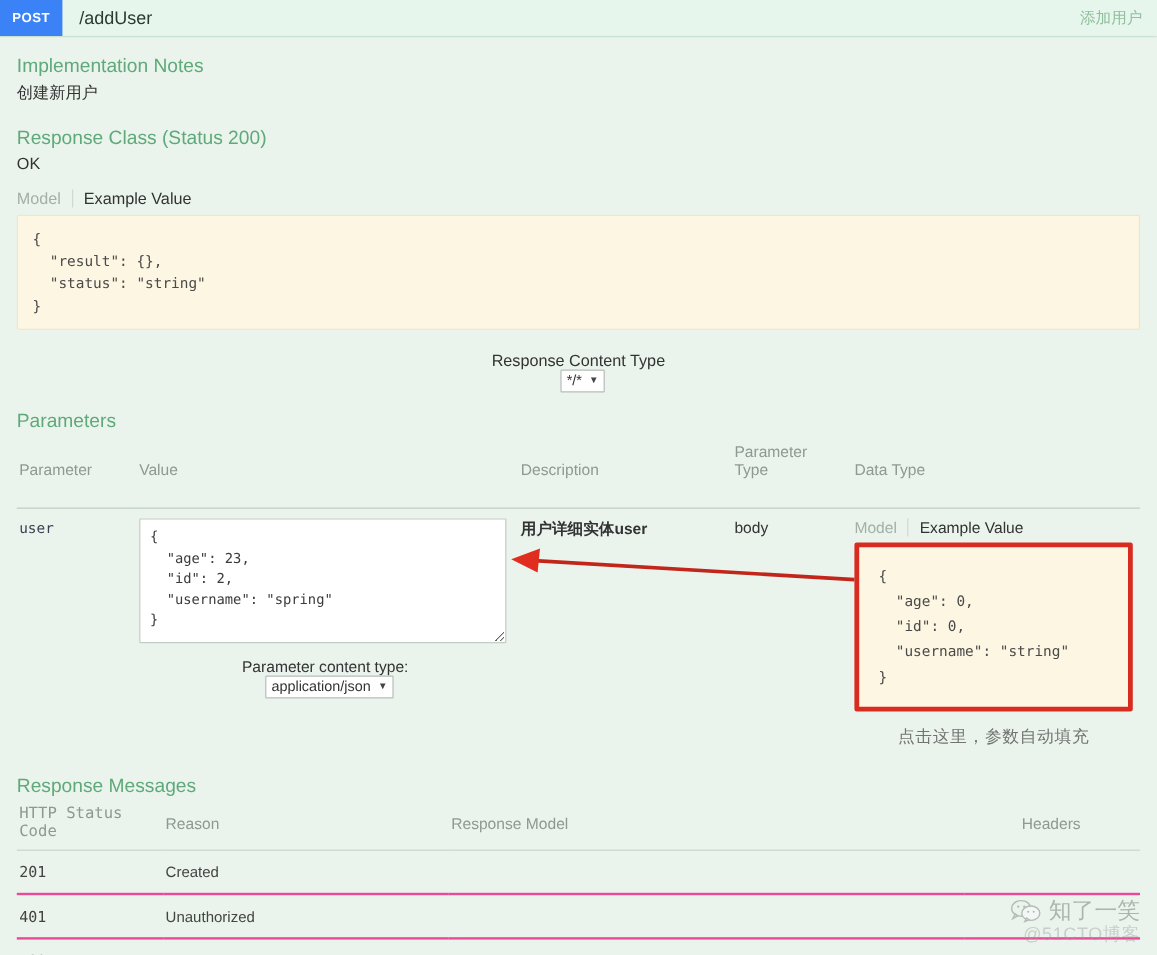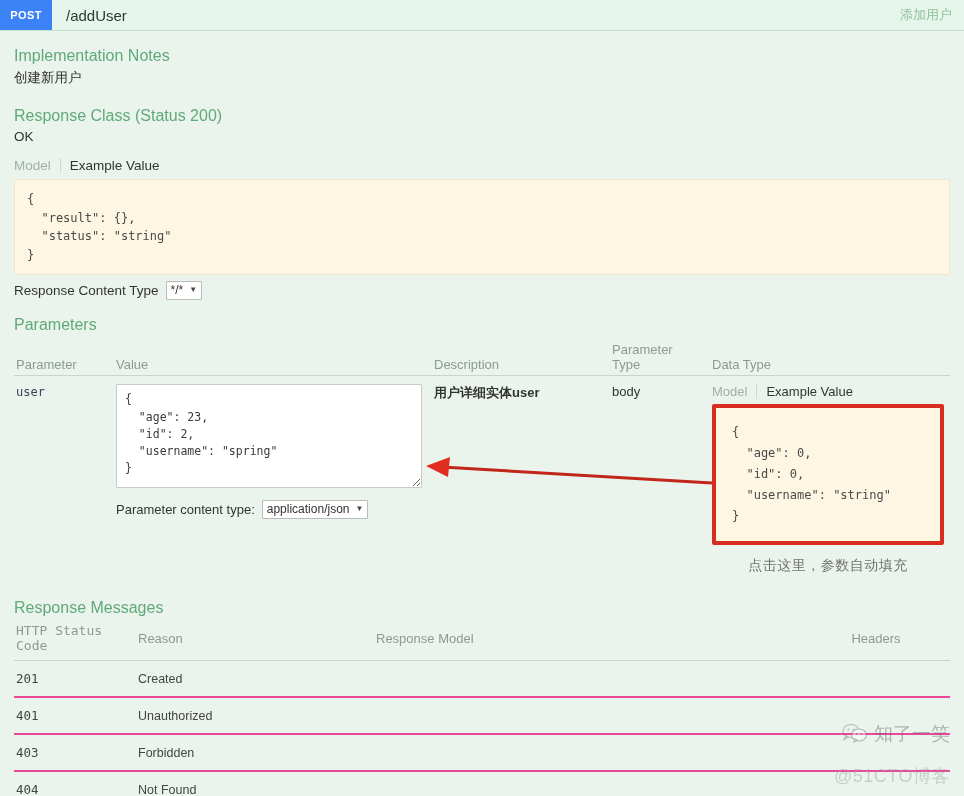--- a/index.html
+++ b/index.html
@@ -104,23 +104,24 @@
     color: #4a4a4a;
     white-space: pre;
     margin: 0;
   }
   .code-block.tall { min-height: 92px; }
 
   
   .inline-row {
     display: flex;
     align-items: center;
-    margin-top: 6px;
+    margin-top: 18px;
     font-size: 13.5px;
     color: #333;
+    flex-direction: column;
   }
   .sel {
     margin-left: 7px;
     border: 1px solid #b7bdb9;
     background: #ffffff;
     font-size: 12px;
     font-family: "Liberation Sans", sans-serif;
     color: #333;
     padding: 1px 4px 2px 4px;
     display: inline-flex;
@@ -136,21 +137,21 @@
   table.grid {
     width: 100%;
     border-collapse: collapse;
     margin-top: 6px;
   }
   table.grid th {
     text-align: left;
     font-weight: normal;
     color: #8d9a91;
     font-size: 13px;
-    padding: 2px 6px 3px 2px;
+    padding: 2px 6px 24px 2px;
     border-bottom: 1px solid #c7d6cb;
     vertical-align: bottom;
   }
   table.grid td {
     padding: 8px 6px 8px 2px;
     vertical-align: top;
     font-size: 13px;
   }
   .col-param  { width: 100px; }
   .col-value  { width: 318px; }
@@ -182,20 +183,21 @@
     resize: both;
     outline: none;
     border-radius: 1px;
   }
   .content-type-row {
     display: flex;
     align-items: center;
     margin-top: 9px;
     font-size: 13px;
     color: #333;
+    flex-direction: column;
   }
 
   
   .example-wrap { position: relative; }
   .red-box {
     border: 4px solid #d82c20;
     padding: 2px;
     border-radius: 2px;
     background: #fdf6e3;
   }
@@ -261,22 +263,22 @@
     display: flex;
     align-items: center;
     justify-content: flex-end;
     gap: 6px;
     color: #5a5a5a;
     font-size: 19px;
     line-height: 1;
   }
   .wm-sub {
     color: #9b9b9b;
-    font-size: 18px;
-    margin-top: 21px;
+    font-size: 15px;
+    margin-top: 0;
     letter-spacing: .5px;
   }
 </style>
 </head>
 <body>
 
 <div class="op-bar">
   <div class="op-method">POST</div>
   <div class="op-path">/addUser</div>
   <div class="op-spacer"></div>

